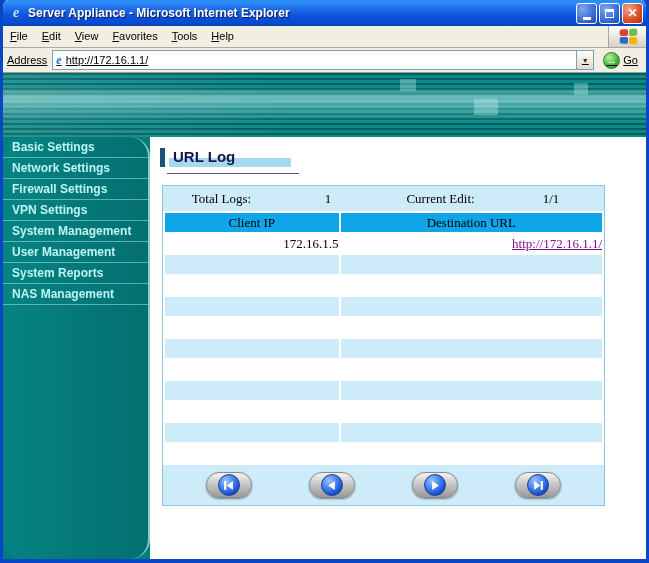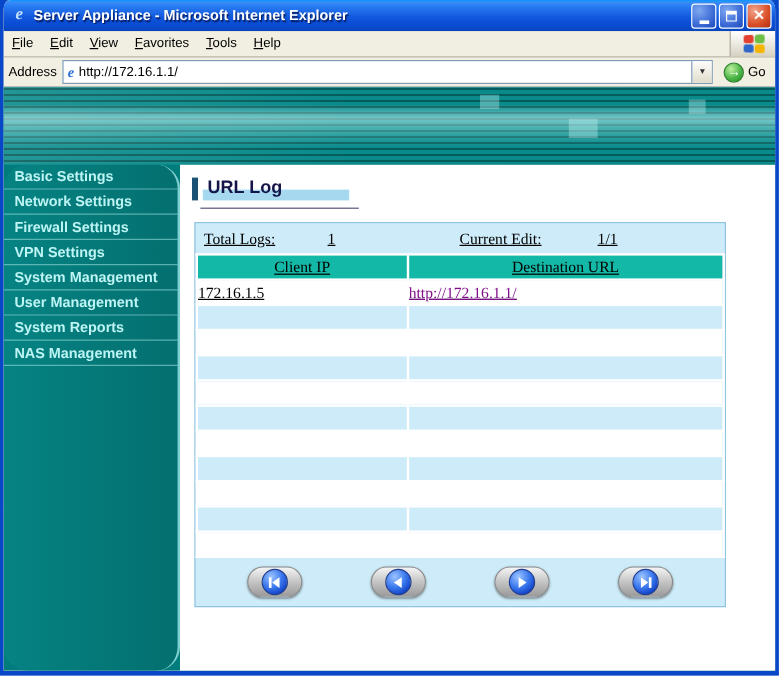--- a/index.html
+++ b/index.html
@@ -36,21 +36,21 @@
   .win-logo { width:38px; border-left:1px solid #ACA899; background:linear-gradient(#FFFFFF,#D6D2C2);
     display:flex; align-items:center; justify-content:center; }
   .flag { width:18px; height:15px; display:grid; grid-template-columns:1fr 1fr; grid-template-rows:1fr 1fr;
     gap:1px; transform:perspective(40px) rotateY(-14deg); }
   .flag i { border-radius:2px; display:block; }
   .flag i:nth-child(1){background:#E3402F}.flag i:nth-child(2){background:#6DBE45}
   .flag i:nth-child(3){background:#2E66C9}.flag i:nth-child(4){background:#F4B400}
 
   
   .addressbar { height:25px; flex-shrink:0; background:#F1EFE2; border-bottom:1px solid #919B9C;
-    display:flex; align-items:center; padding:0 4px; gap:5px; font-size:11px; }
+    display:flex; align-items:center; padding:0 4px; gap:5px; font-size:11px;text-decoration:underline; }
   .addr-label { color:#000; }
   .addr-input { flex:1; height:20px; background:#FFF; border:1px solid #7F9DB9; display:flex;
     align-items:center; gap:4px; padding-left:3px; font-size:11px; cursor:text; }
   .page-icon { color:#2A6FD6; font:italic bold 12px "Liberation Serif",serif; }
   .addr-drop { margin-left:auto; width:17px; height:18px; background:linear-gradient(#FDFDFB,#E0DCCB);
     border-left:1px solid #7F9DB9; display:flex; align-items:center; justify-content:center;
     font-size:7px; color:#333; cursor:pointer; }
   .go-wrap { display:flex; align-items:center; gap:3px; padding:0 4px; cursor:pointer; }
   .go-circle { width:17px; height:17px; border-radius:50%; border:1px solid #2F7F2F;
     background:radial-gradient(circle at 35% 30%, #BFF09F, #4CB648 55%, #1F8A1F);
@@ -73,41 +73,41 @@
   .deco.d2 { right:148px; top:26px; width:24px; height:16px; }
   .deco.d3 { right:58px; top:10px; width:14px; height:12px; }
 
   .bodyrow { flex:1; display:flex; min-height:0; }
 
   .sidebar { width:147px; flex-shrink:0; 
     background:linear-gradient(90deg,#068383,#046F6F); border-right:2px solid #7FD0D0;border-radius:20px; }
   .side-item { font-size:12px; font-weight:bold; color:#BDF4F4; padding:3px 0 3px 9px;
     border-bottom:1px solid rgba(160,230,230,.55); cursor:pointer; white-space:nowrap; }
 
-  .main { flex:1; background:#FFF; padding:8px 0 0 10px; min-width:0;text-decoration:underline; }
+  .main { flex:1; background:#FFF; padding:8px 0 0 10px; min-width:0; }
 
   .title-wrap { position:relative; height:32px; margin-top:2px; }
   .vbar { position:absolute; left:0; top:1px; width:5px; height:19px; background:#1A5276; }
   .hl { position:absolute; left:9px; top:11px; width:122px; height:9px; background:#A6D9F0; z-index:1; }
   .title-text2 { position:absolute; left:13px; top:1px; font-size:15px; font-weight:bold; color:#15154A; z-index:2; }
   .t-underline { position:absolute; left:7px; top:26px; width:132px; height:1px; background:#55557A; }
 
   .panel { width:443px; margin-left:2px; margin-top:6px; background:#CDEBF8; border:1px solid #8FC4DE; }
 
-  .summary { display:flex; height:25px; align-items:center; font:13px "Liberation Serif",serif; color:#000; }
+  .summary { display:flex; height:25px; align-items:center; font:13px "Liberation Serif",serif; color:#000;text-align:center; }
   .summary .s1 { width:110px; padding-left:7px; }
   .summary .s2 { width:110px; }
   .summary .s3 { width:115px; }
   .summary .s4 { flex:1; }
 
   table.log { width:100%; border-collapse:collapse; font:13px "Liberation Serif",serif; table-layout:fixed; }
   table.log col.c1 { width:40%; }
   table.log col.c2 { width:60%; }
-  table.log th { background:#14b8a6; border:2px solid #FFF; height:21px; font-weight:normal; text-align:center;margin-left:20px; }
-  table.log td { height:21px; border:2px solid #FFF; text-align:left; overflow:hidden; }
+  table.log th { background:#0ea5e9; border:2px solid #FFF; height:21px; font-weight:normal; text-align:center;margin-left:20px; }
+  table.log td { height:21px; border:2px solid #FFF; text-align:right; overflow:hidden; }
   tr.r-blue td { background:#CDEBF8; }
   tr.r-white td { background:#FFF; }
   a.url-link { color:#80108A; text-decoration:underline; cursor:pointer; }
 
   .pagination { display:flex; justify-content:space-around; align-items:center; height:40px; padding:0 14px; }
   .pg-btn { width:46px; height:26px; border-radius:13px; border:1px solid #8A8A8A;
     background:linear-gradient(180deg,#F4F4F4,#C4C4C4 50%,#9A9A9A);
     display:flex; align-items:center; justify-content:center; cursor:pointer;
     box-shadow:0 1px 2px rgba(0,0,0,.45); padding:0; }
   .sphere { width:22px; height:22px; border-radius:50%; border:1px solid #23408F;

